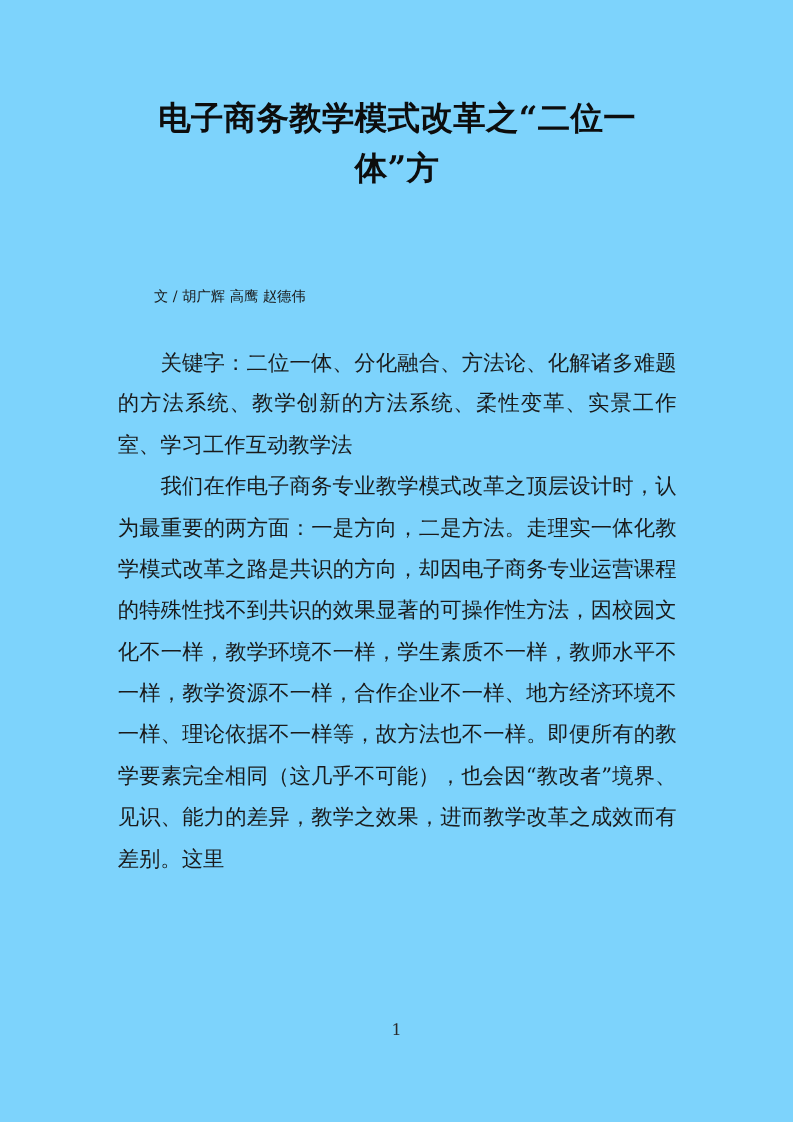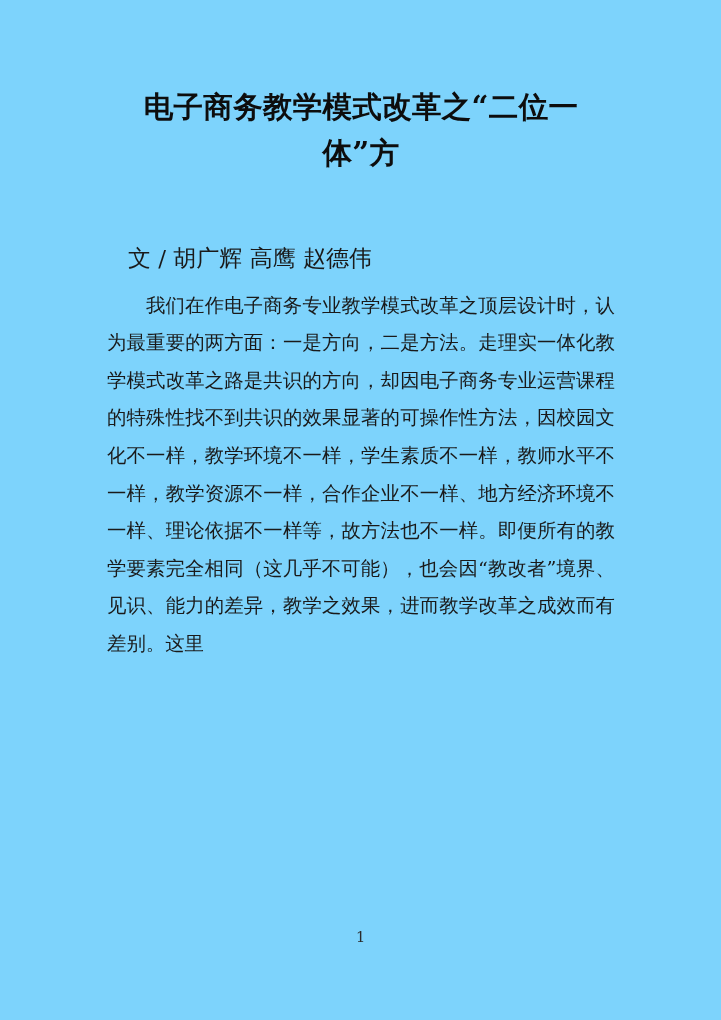--- a/index.html
+++ b/index.html
@@ -55,23 +55,23 @@
     text-align: justify;
     text-justify: inter-ideograph;
     text-align-last: left;
     color: #1a1a1a;
     margin: 0;
     letter-spacing: 0px;
     word-break: break-all;
   }
 
   .byline {
-    font-size: 23px;
+    font-size: 13px;
     line-height: 37.6px;
-    margin: 0;
+    margin: 12px;
     padding-left: 21px;
     color: #1a1a1a;
   }
 
   .indent {
     text-indent: 39px;
   }
 
   .gap-byline { height: 9px; }
 
@@ -97,20 +97,21 @@
     <div>电子商务教学模式改革之“二位一体”方</div>
   </div>
 
   <div class="content">
 
     <p class="byline">文 / 胡广辉 高鹰 赵德伟</p>
 
     <div class="gap-byline"></div>
 
 
+    <p class="para indent">关键字：二位一体、分化融合、方法论、化解诸多难题的方法系统、教学创新的方法系统、柔性变革、实景工作室、学习工作互动教学法</p>
 
     <p class="para indent">我们在作电子商务专业教学模式改革之顶层设计时，认为最重要的两方面：一是方向，二是方法。走理实一体化教学模式改革之路是共识的方向，却因电子商务专业运营课程的特殊性找不到共识的效果显著的可操作性方法，因校园文化不一样，教学环境不一样，学生素质不一样，教师水平不一样，教学资源不一样，合作企业不一样、地方经济环境不一样、理论依据不一样等，故方法也不一样。即便所有的教学要素完全相同（这几乎不可能），也会因“教改者”境界、见识、能力的差异，教学之效果，进而教学改革之成效而有差别。这里</p>
 
   </div>
 
   <div class="page-number">1</div>
 
 </div>
 
 </body></html>

